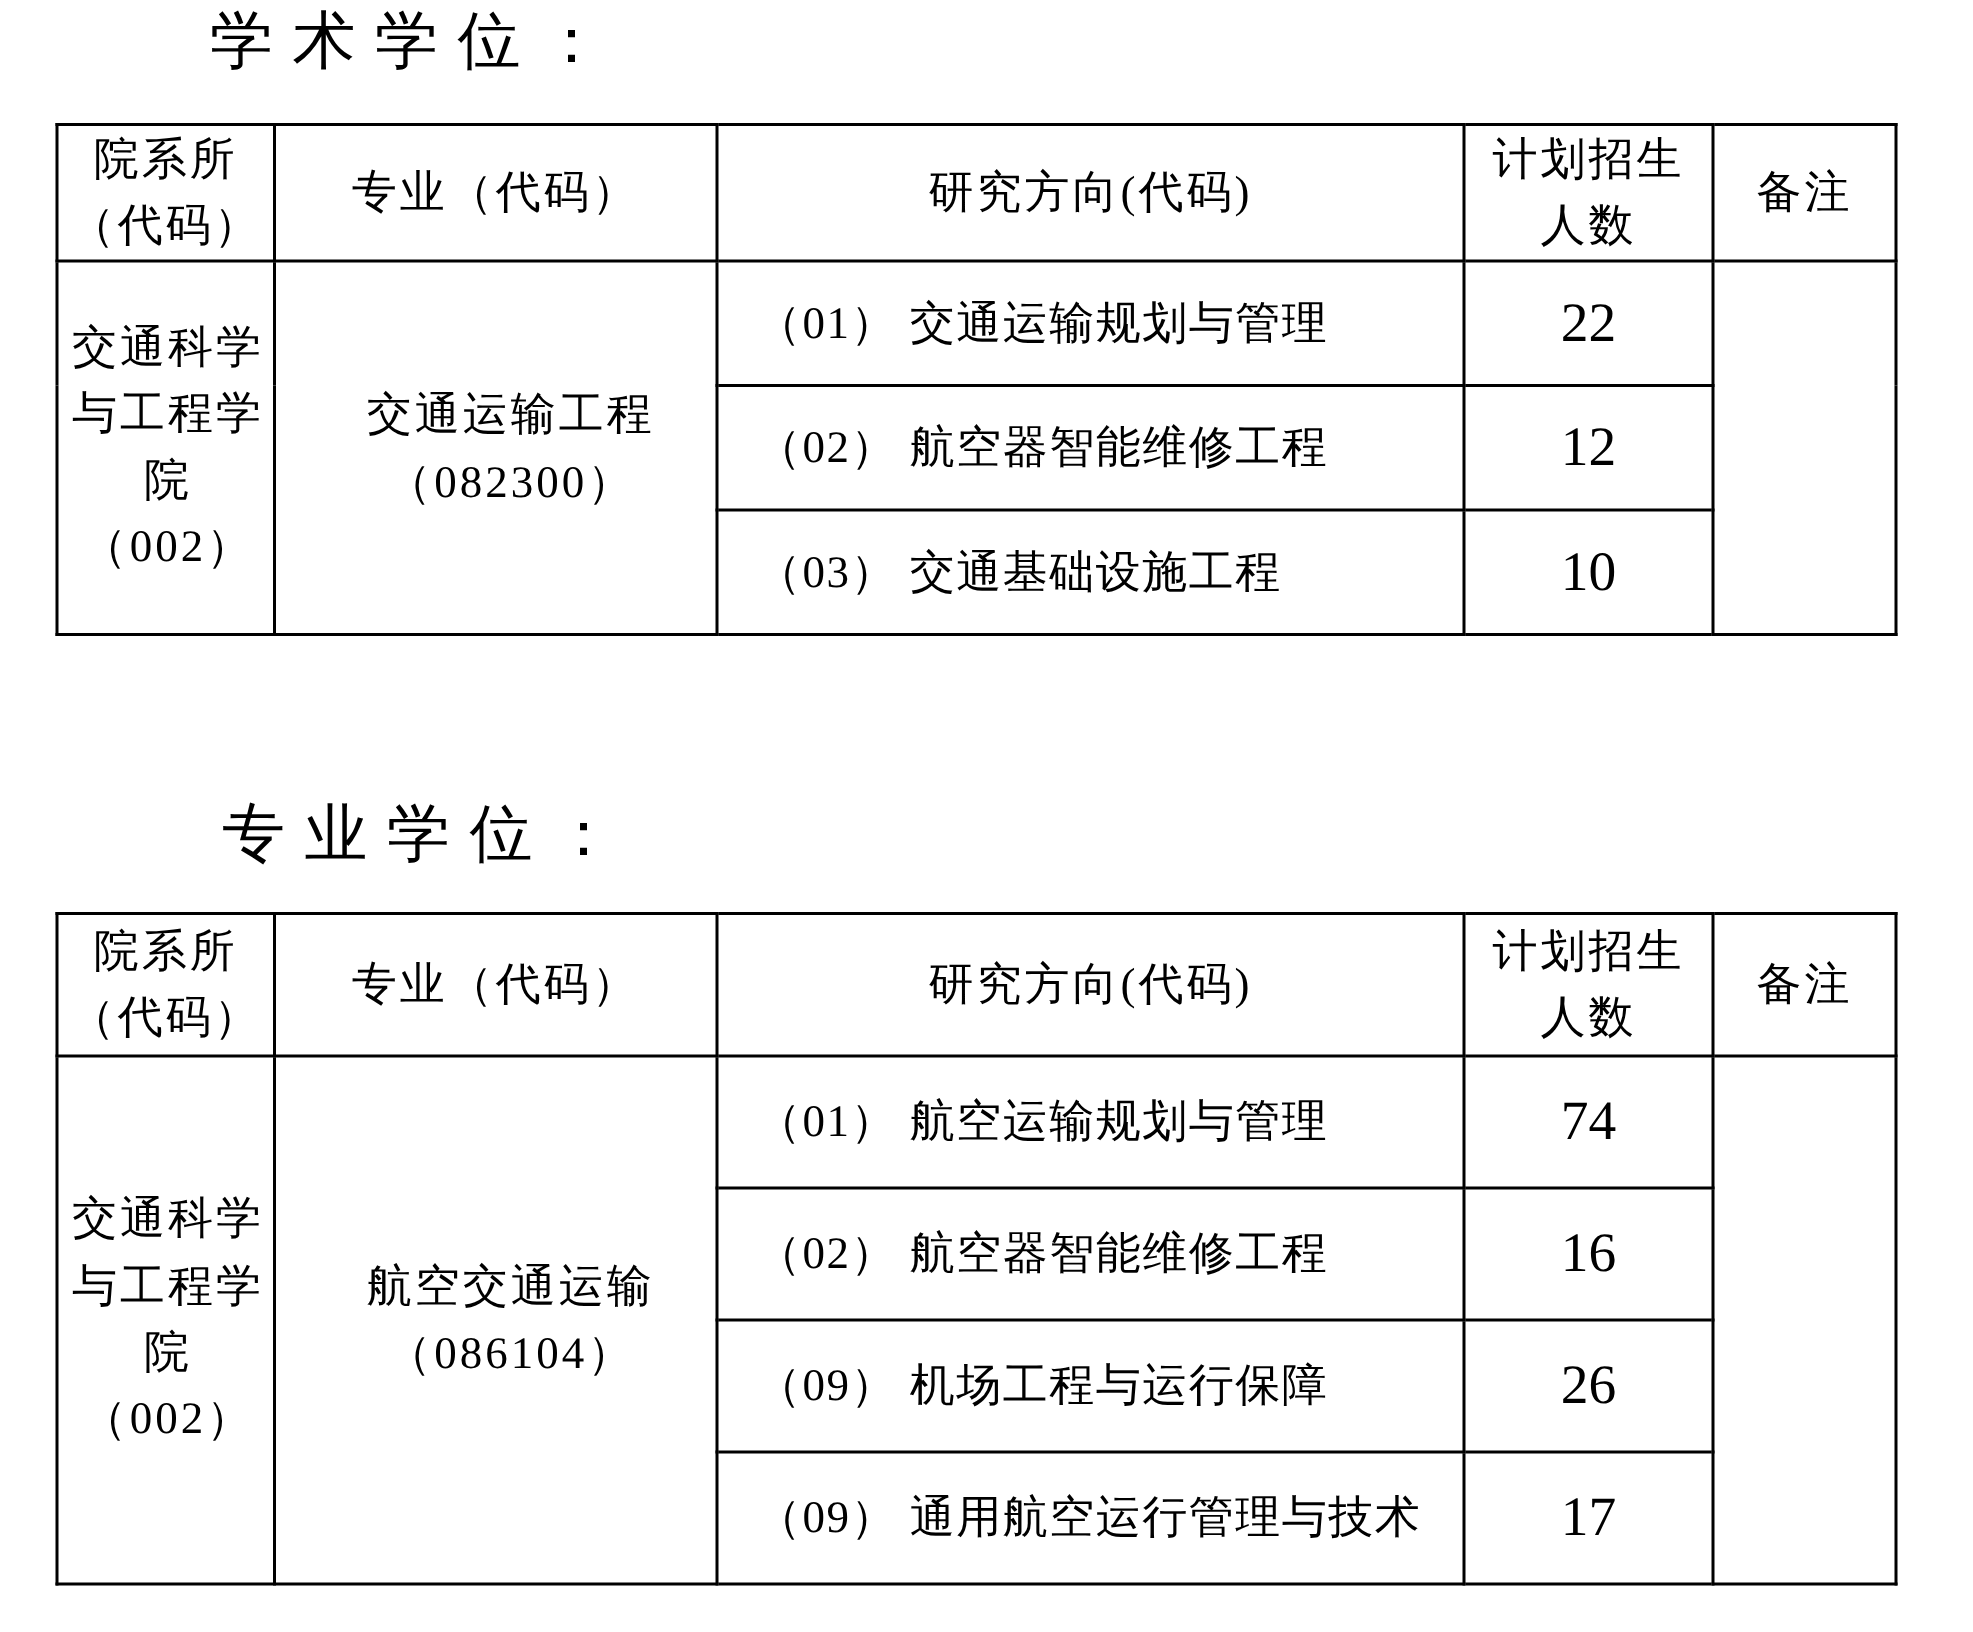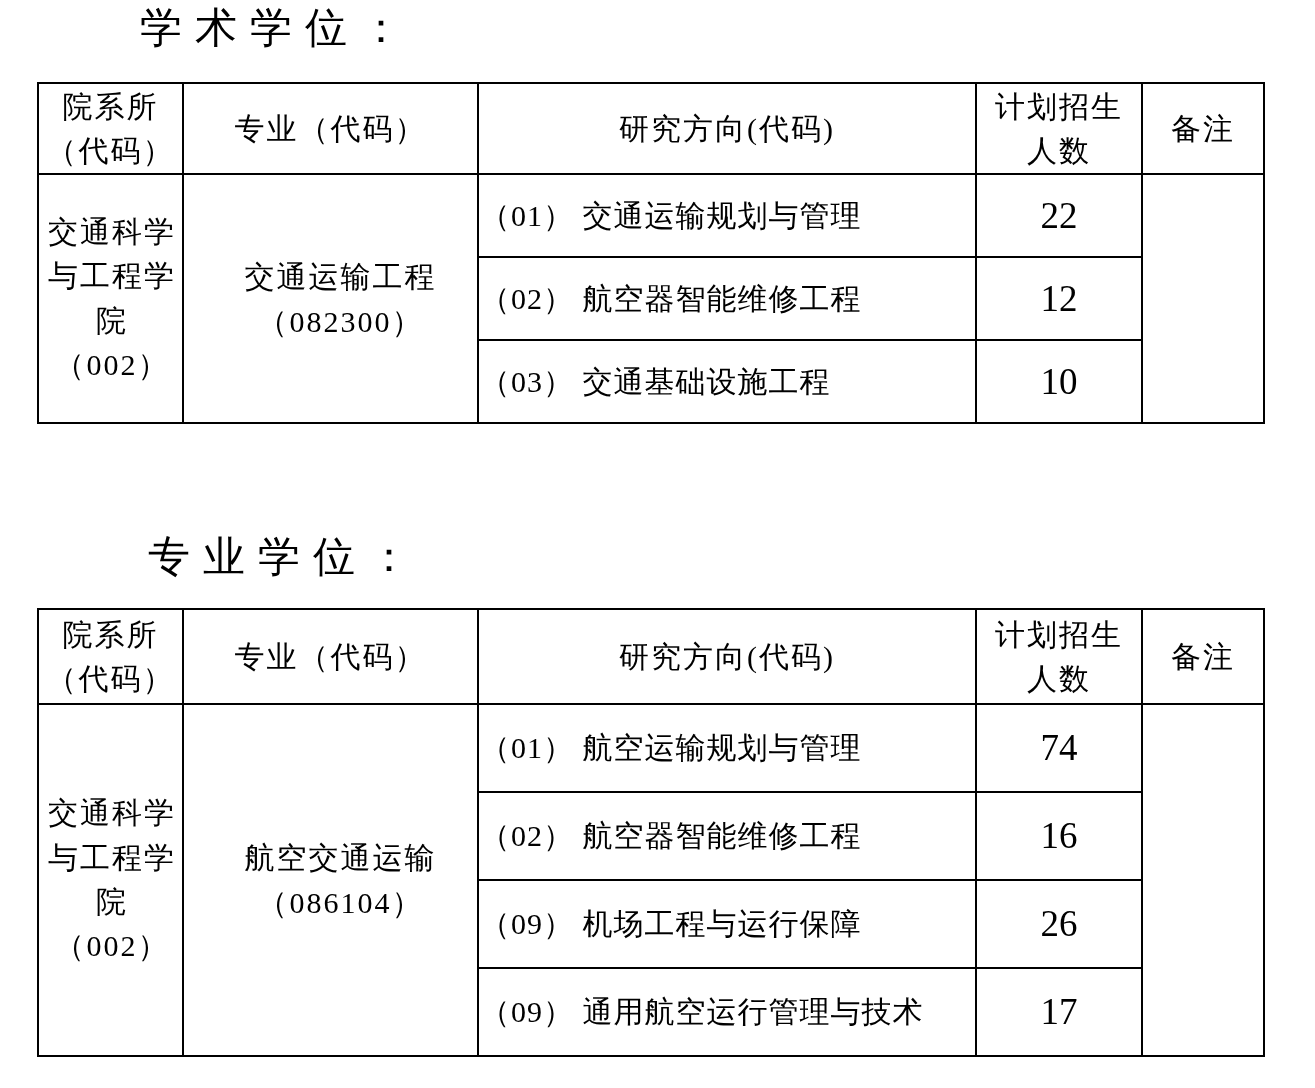--- a/index.html
+++ b/index.html
@@ -64,21 +64,21 @@
   td.college {
     text-align: center;
     padding-left: 5px;
     padding-right: 2px;
     letter-spacing: 2px;
     line-height: 1.48;
   }
   td.major { line-height: 1.5; padding-left: 20px; }
   td.direction {
     text-align: left;
-    padding-left: 1px;
+    padding-left: 25px;
     letter-spacing: 1px;
   }
   td.quota {
     font-size: 37px;
     letter-spacing: 0;
   }
 </style>
 </head>
 <body>
 

